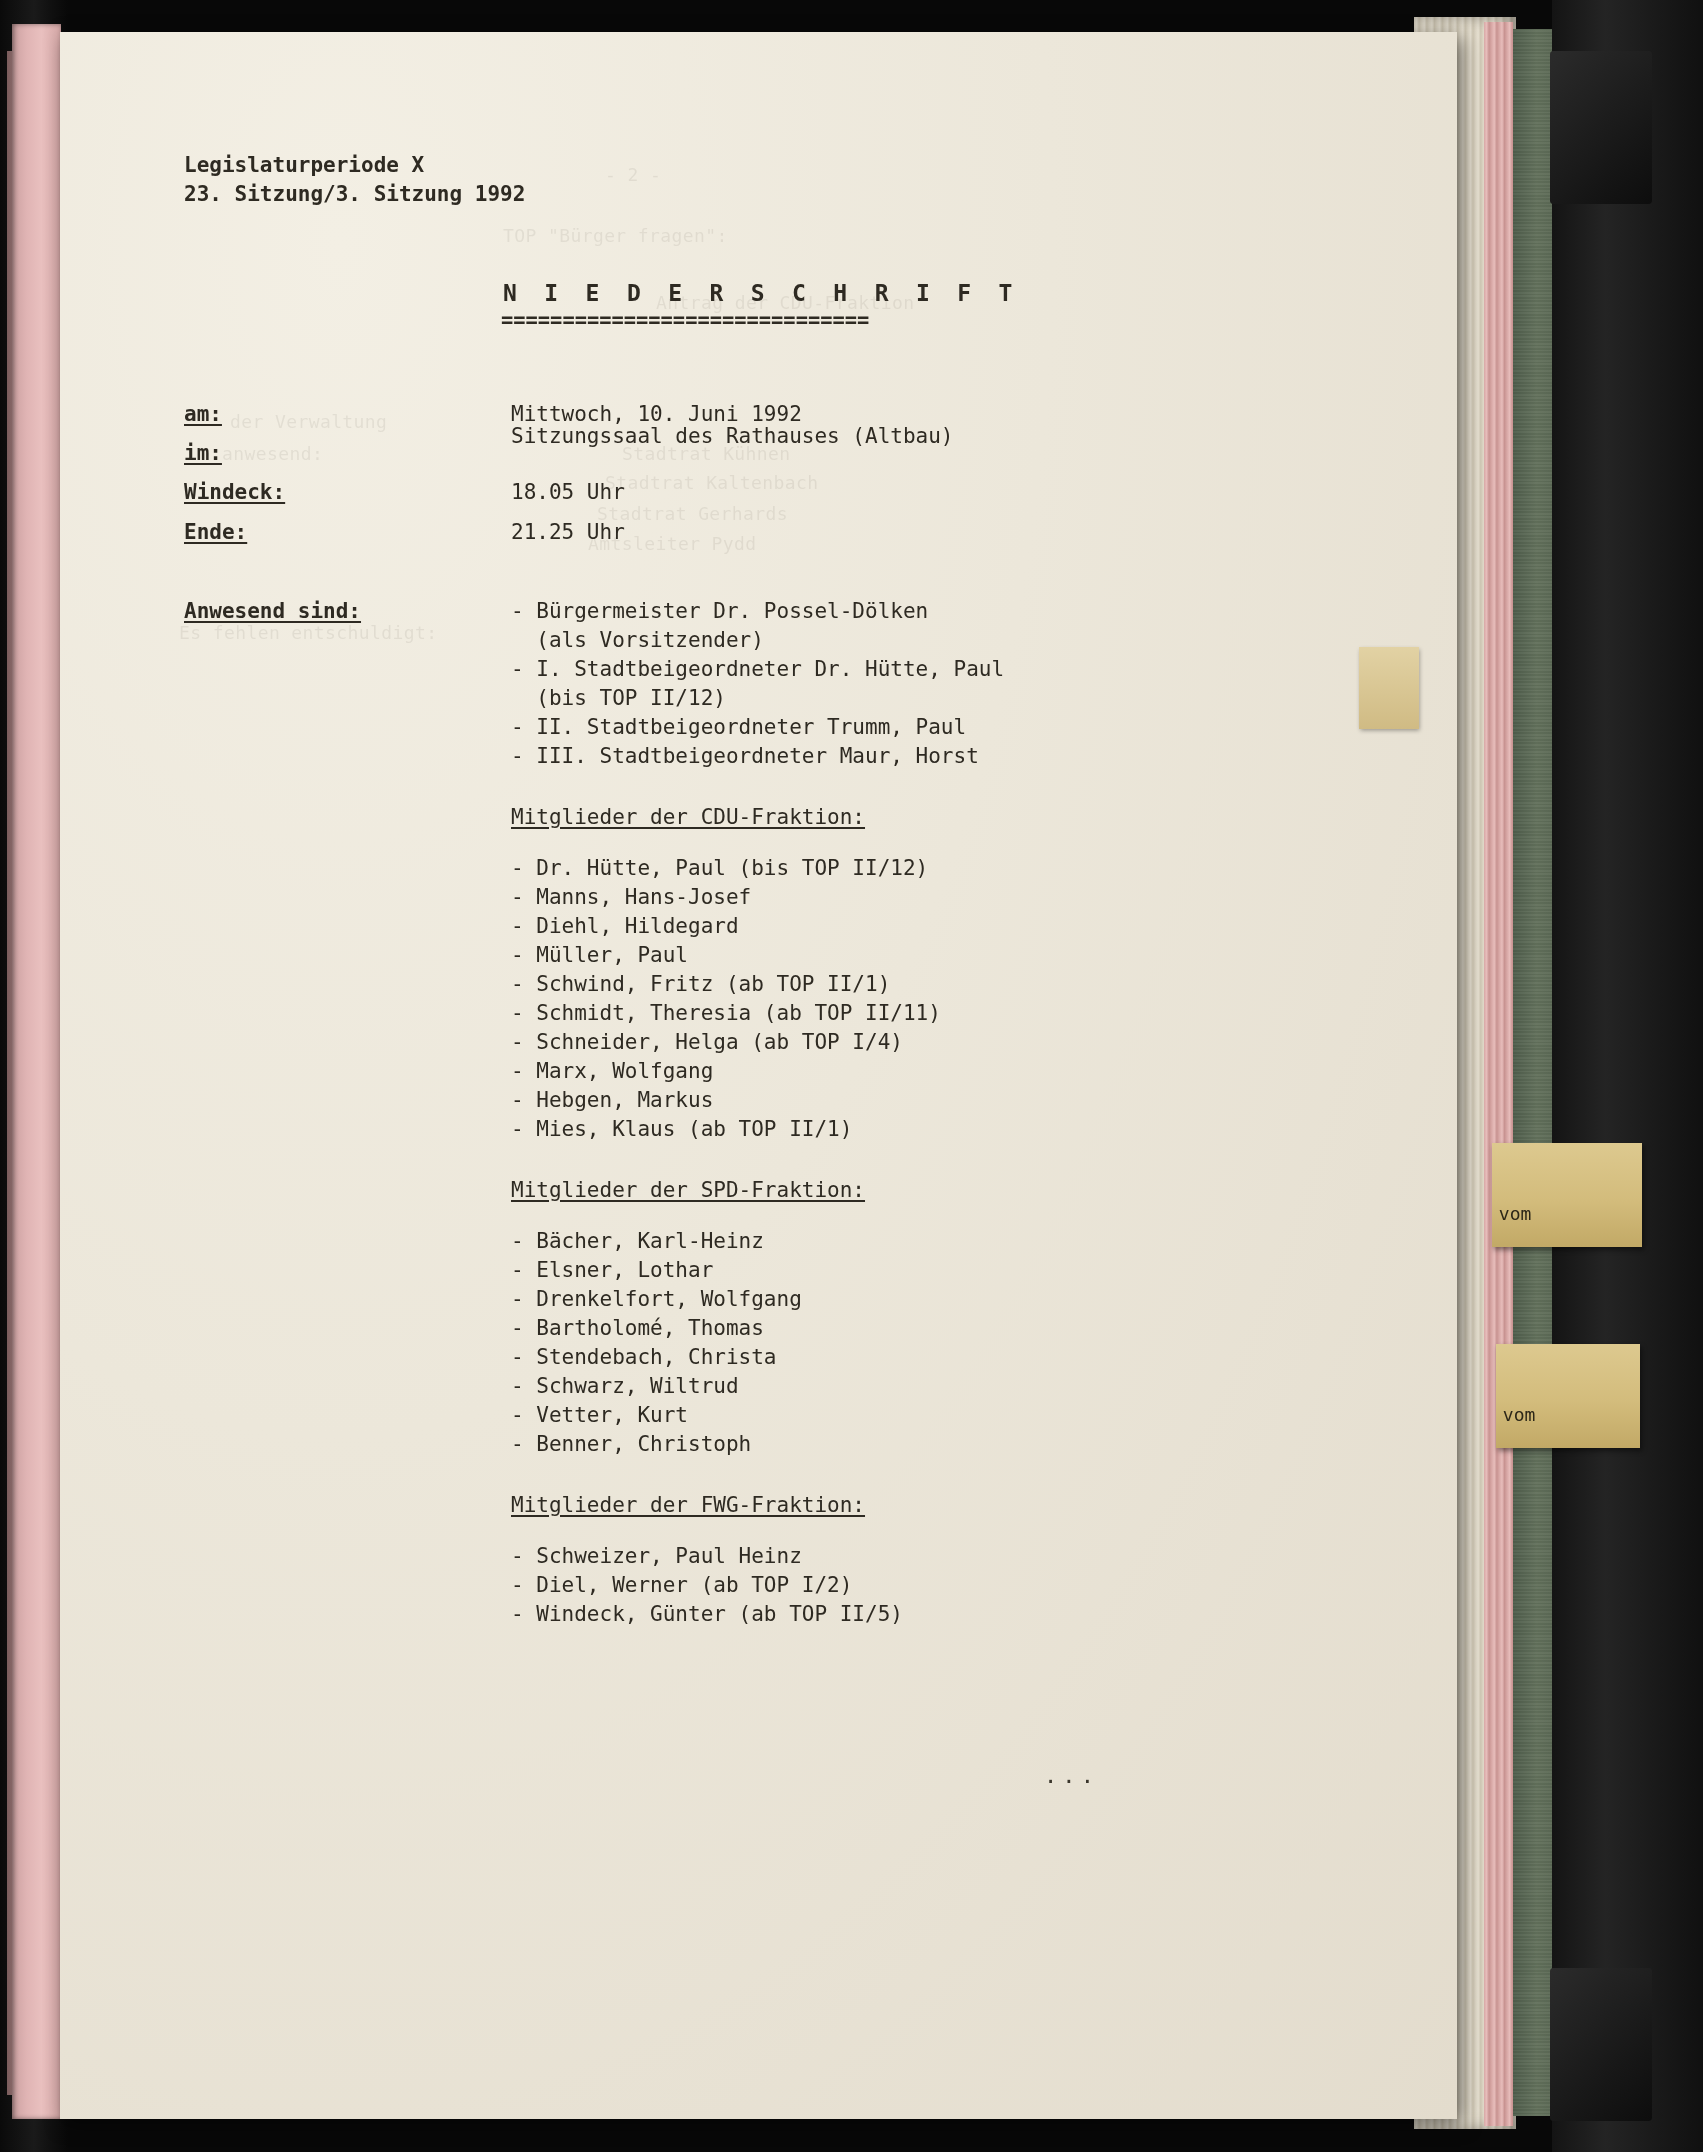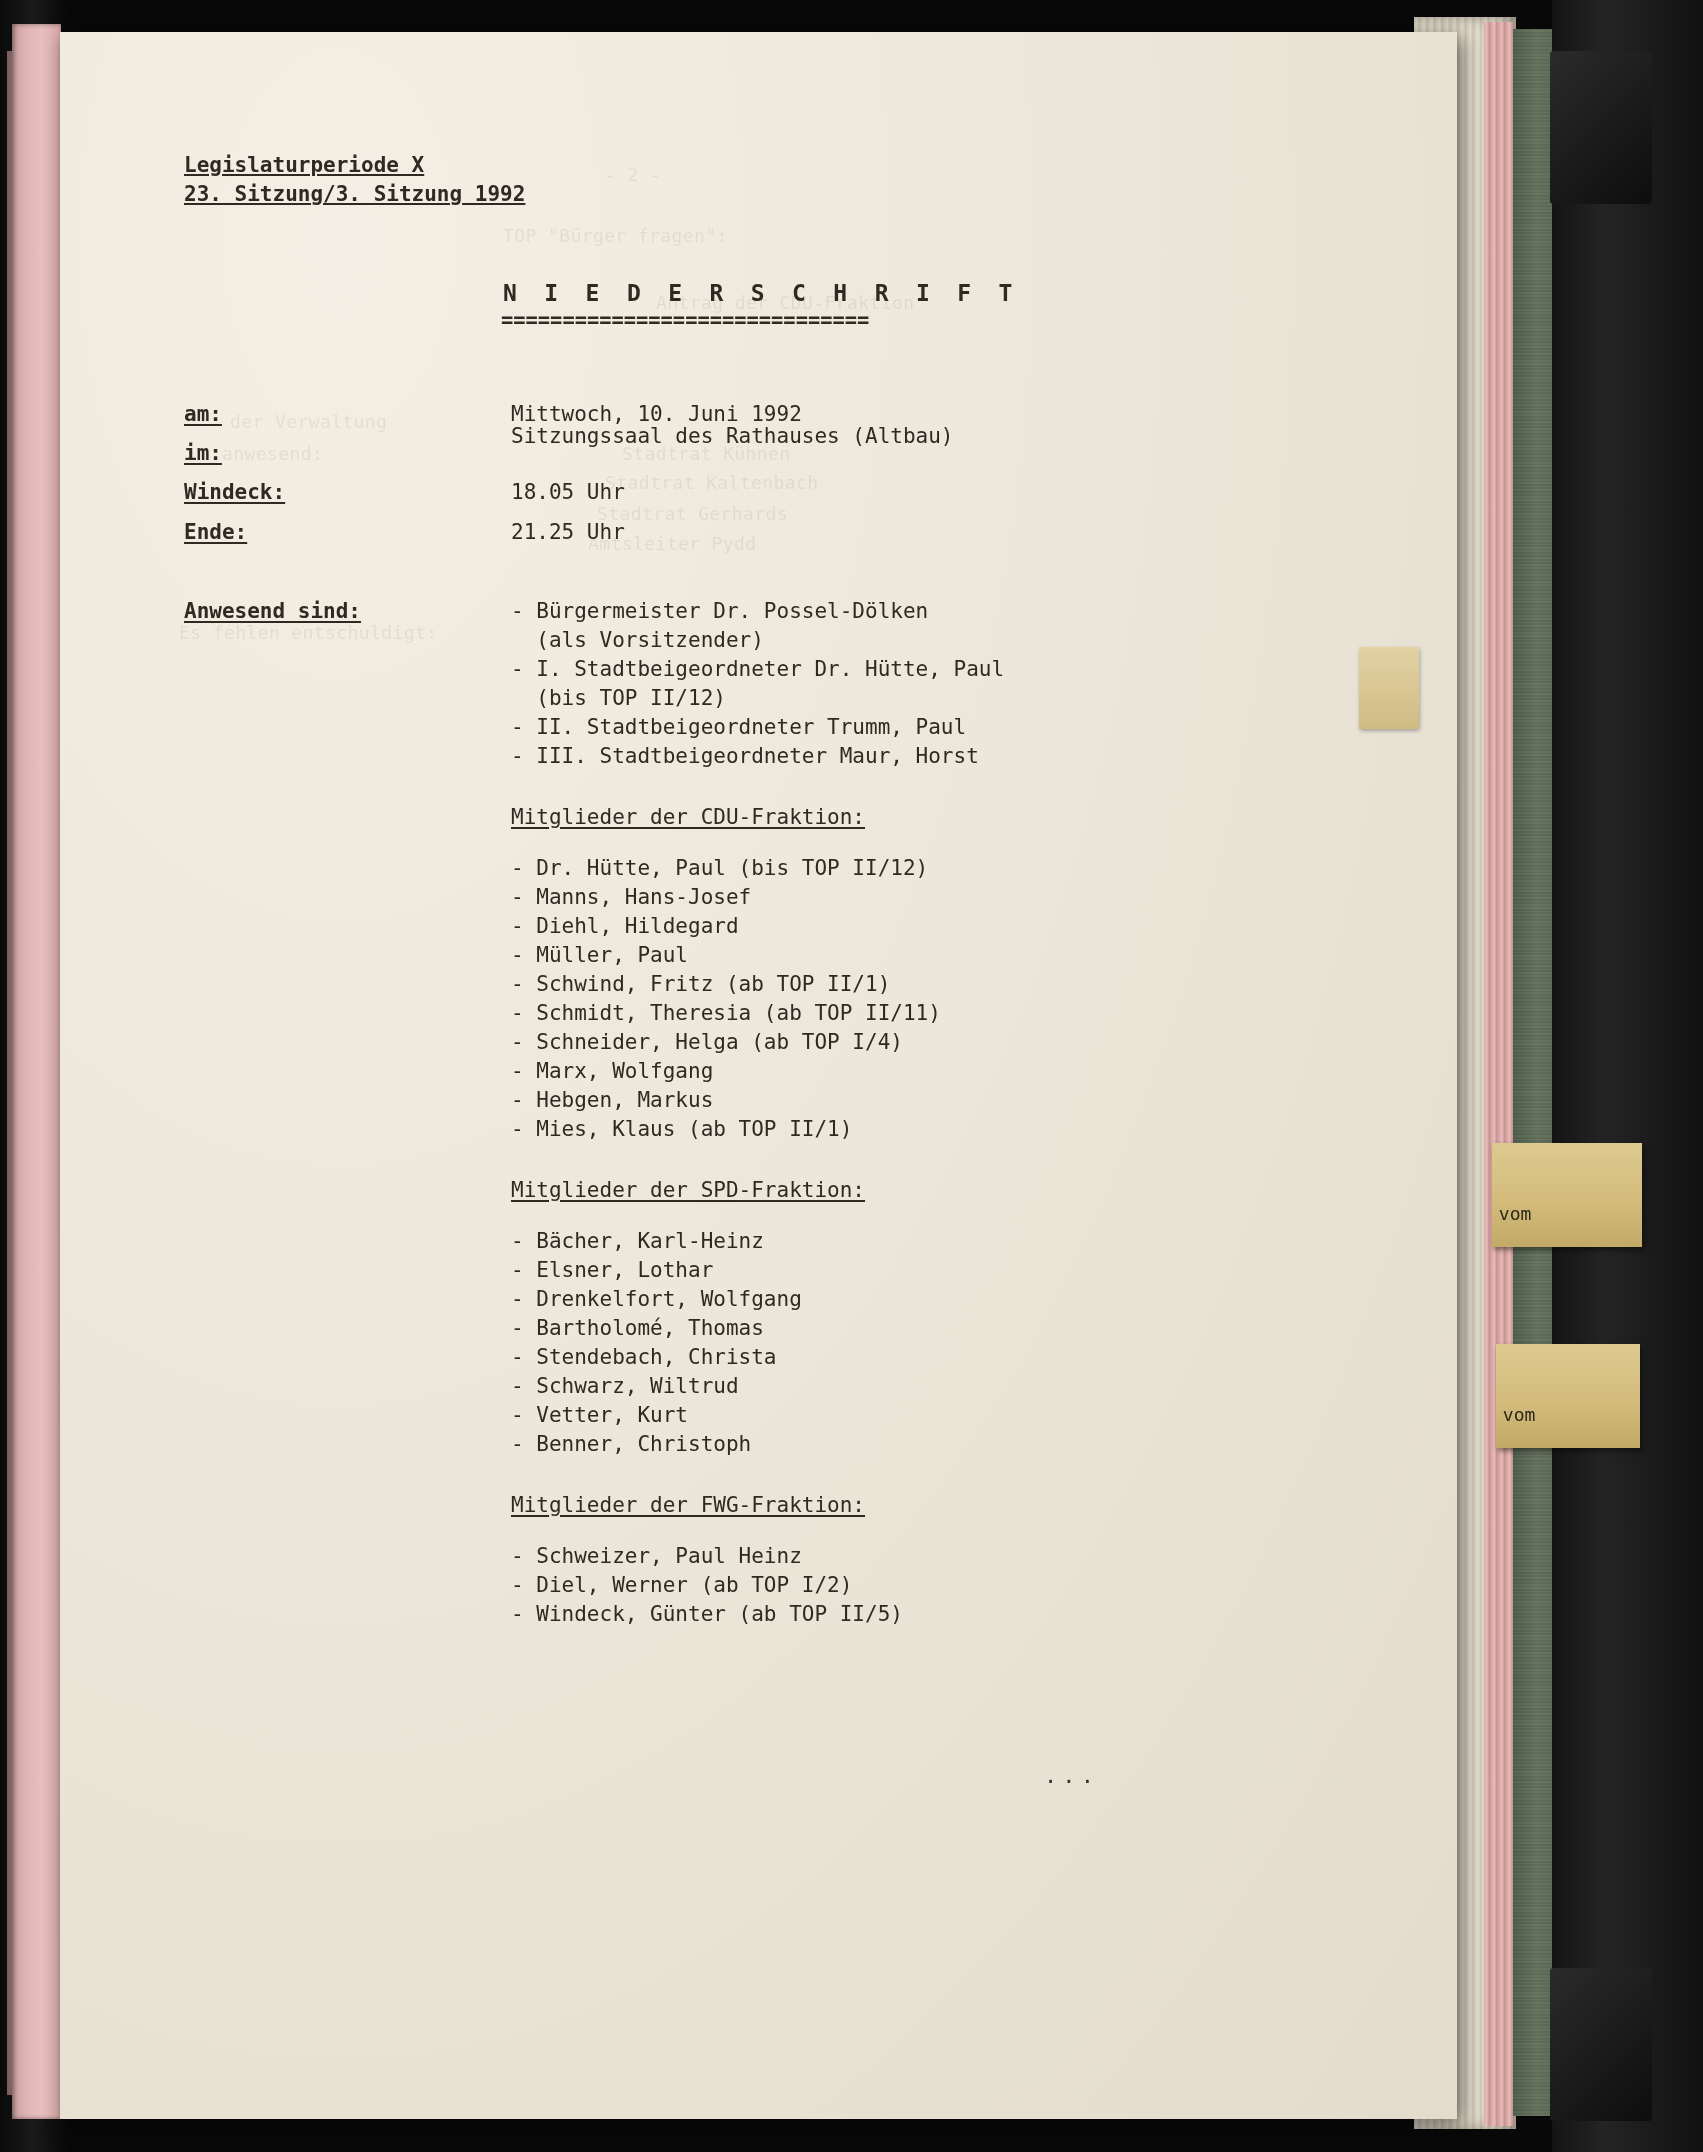--- a/index.html
+++ b/index.html
@@ -130,21 +130,21 @@
   .doc {
     position: absolute;
     left: 0; top: 0;
     width: 1397px; height: 2087px;
     color: #2e2a22;
     font-family: "DejaVu Sans Mono", monospace;
     font-size: 21px;
     line-height: 29px;
   }
   .t { position: absolute; white-space: pre; }
-  .bold { font-weight: bold; text-decoration: underline; }
+  .bold { font-weight: bold; }
   .u { text-decoration: underline; text-underline-offset: 3.4px; }
 
   .title {
     letter-spacing: 6.8px;
     font-weight: bold;
     font-size: 23px;
   }
   .title-rule {
     letter-spacing: 0px;
     font-size: 20.4px;

